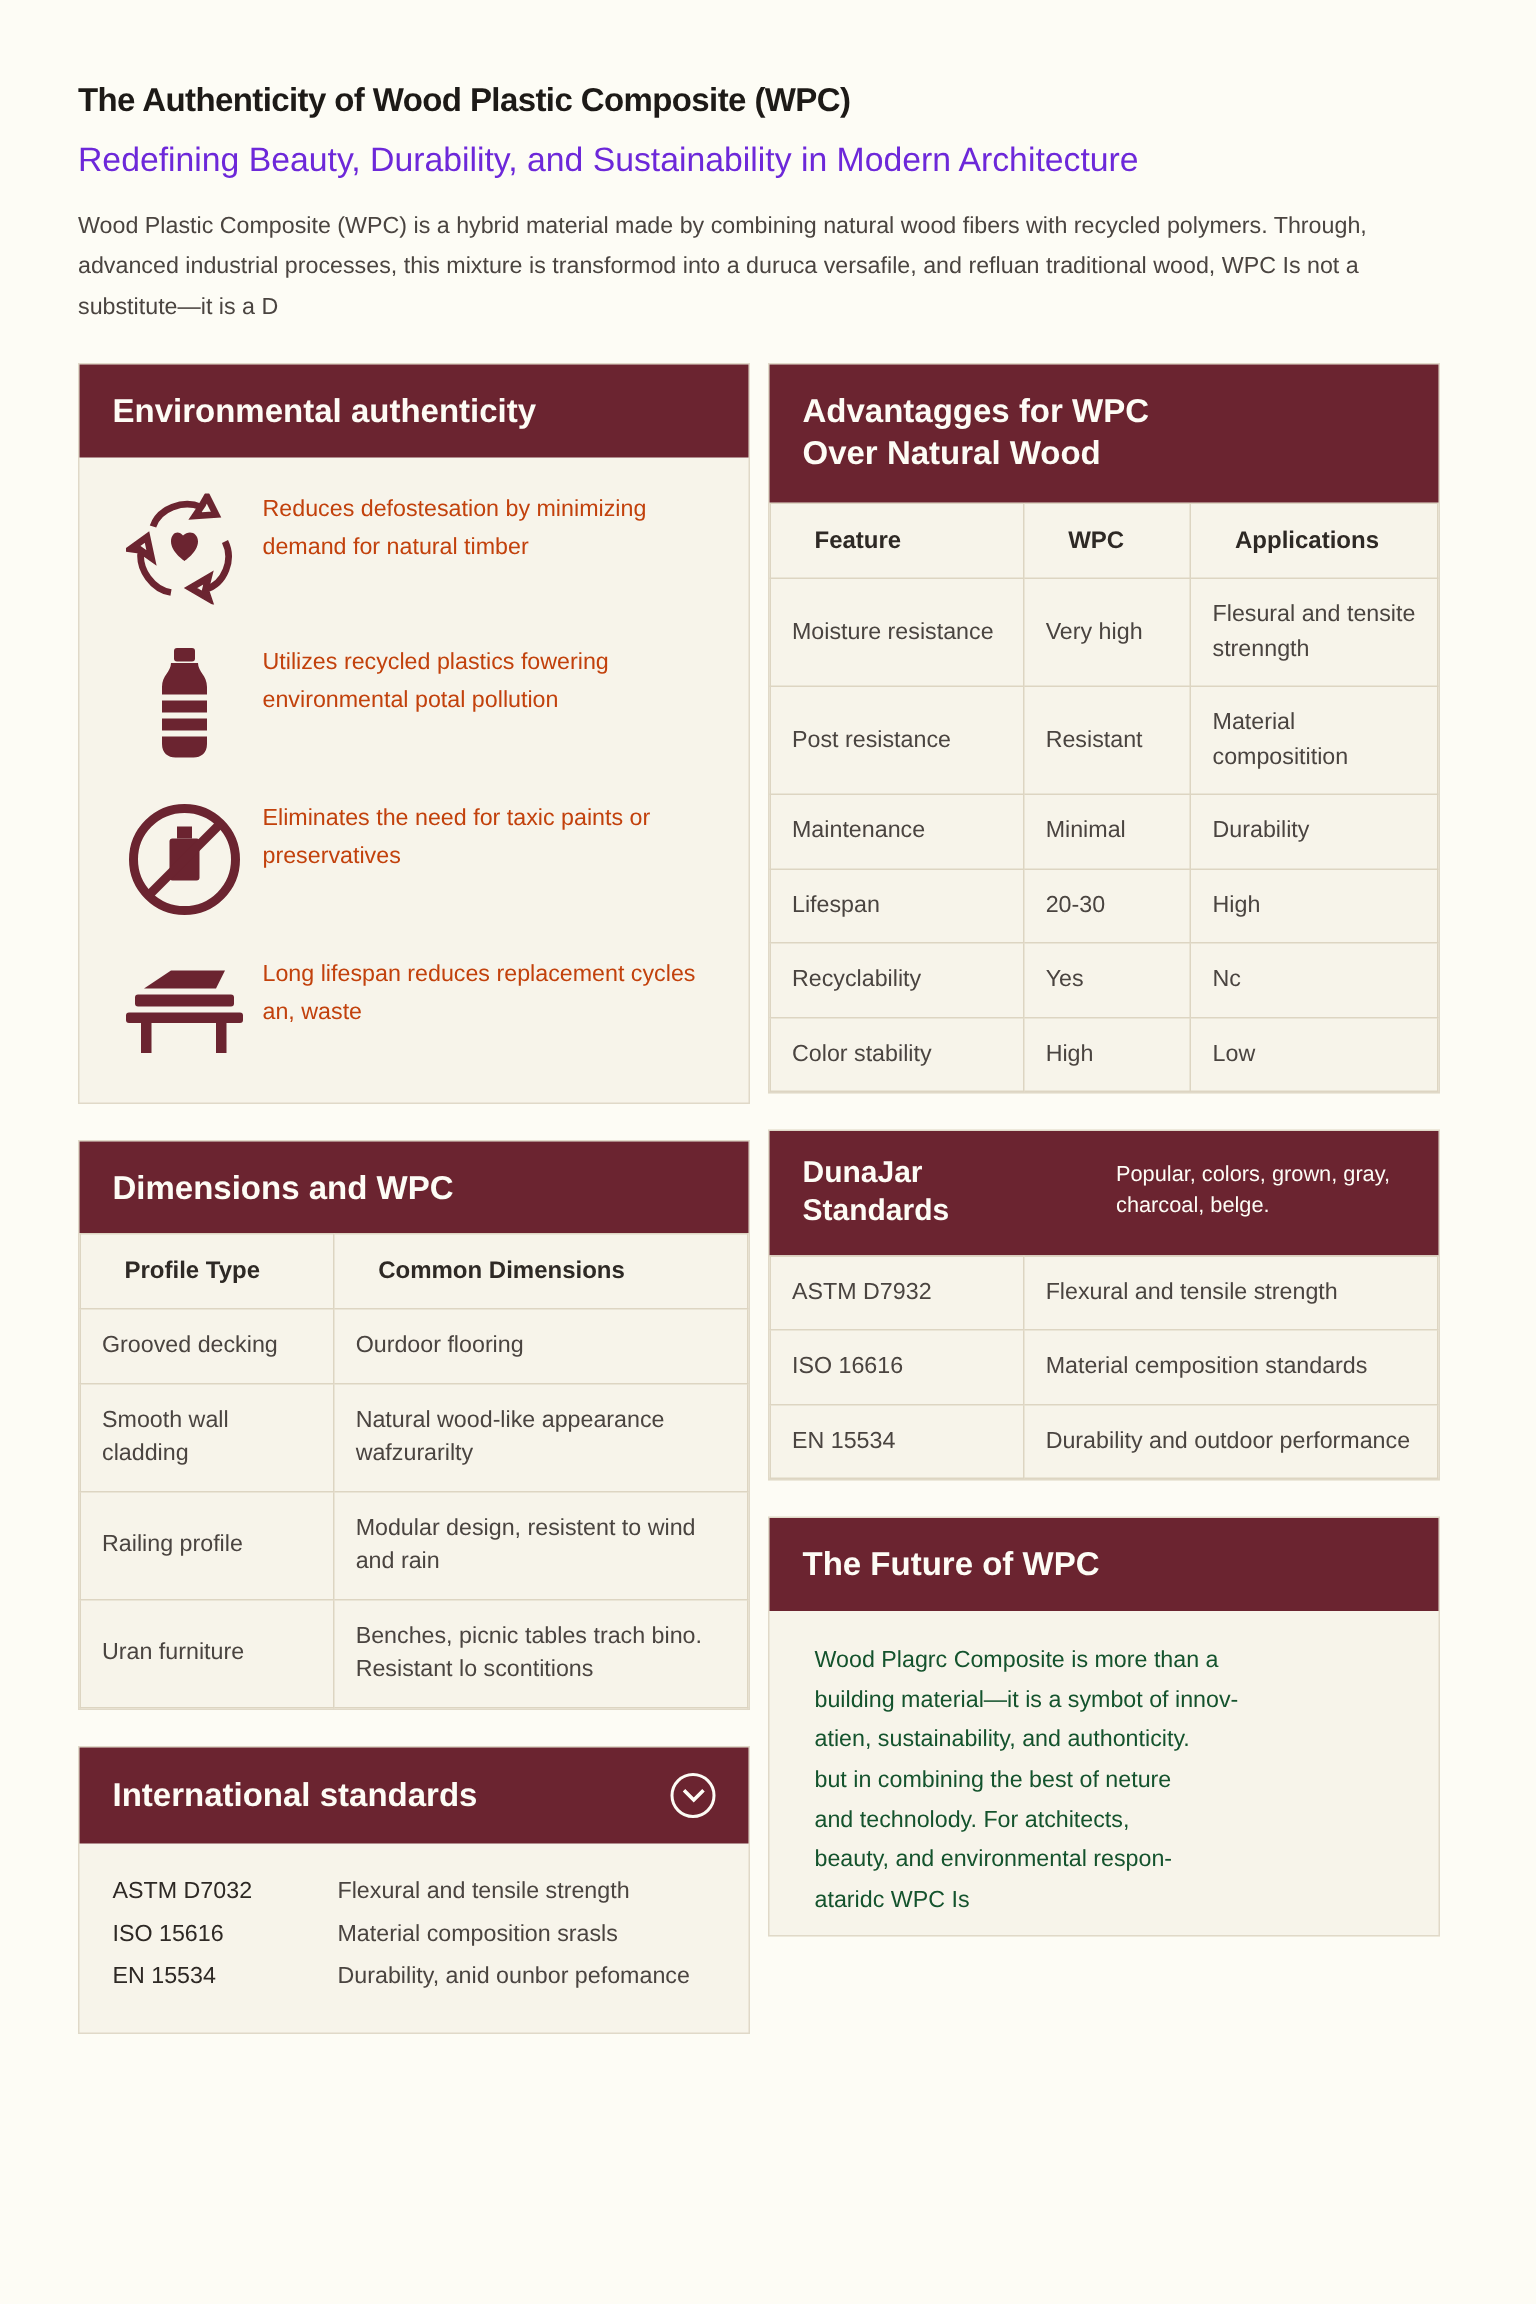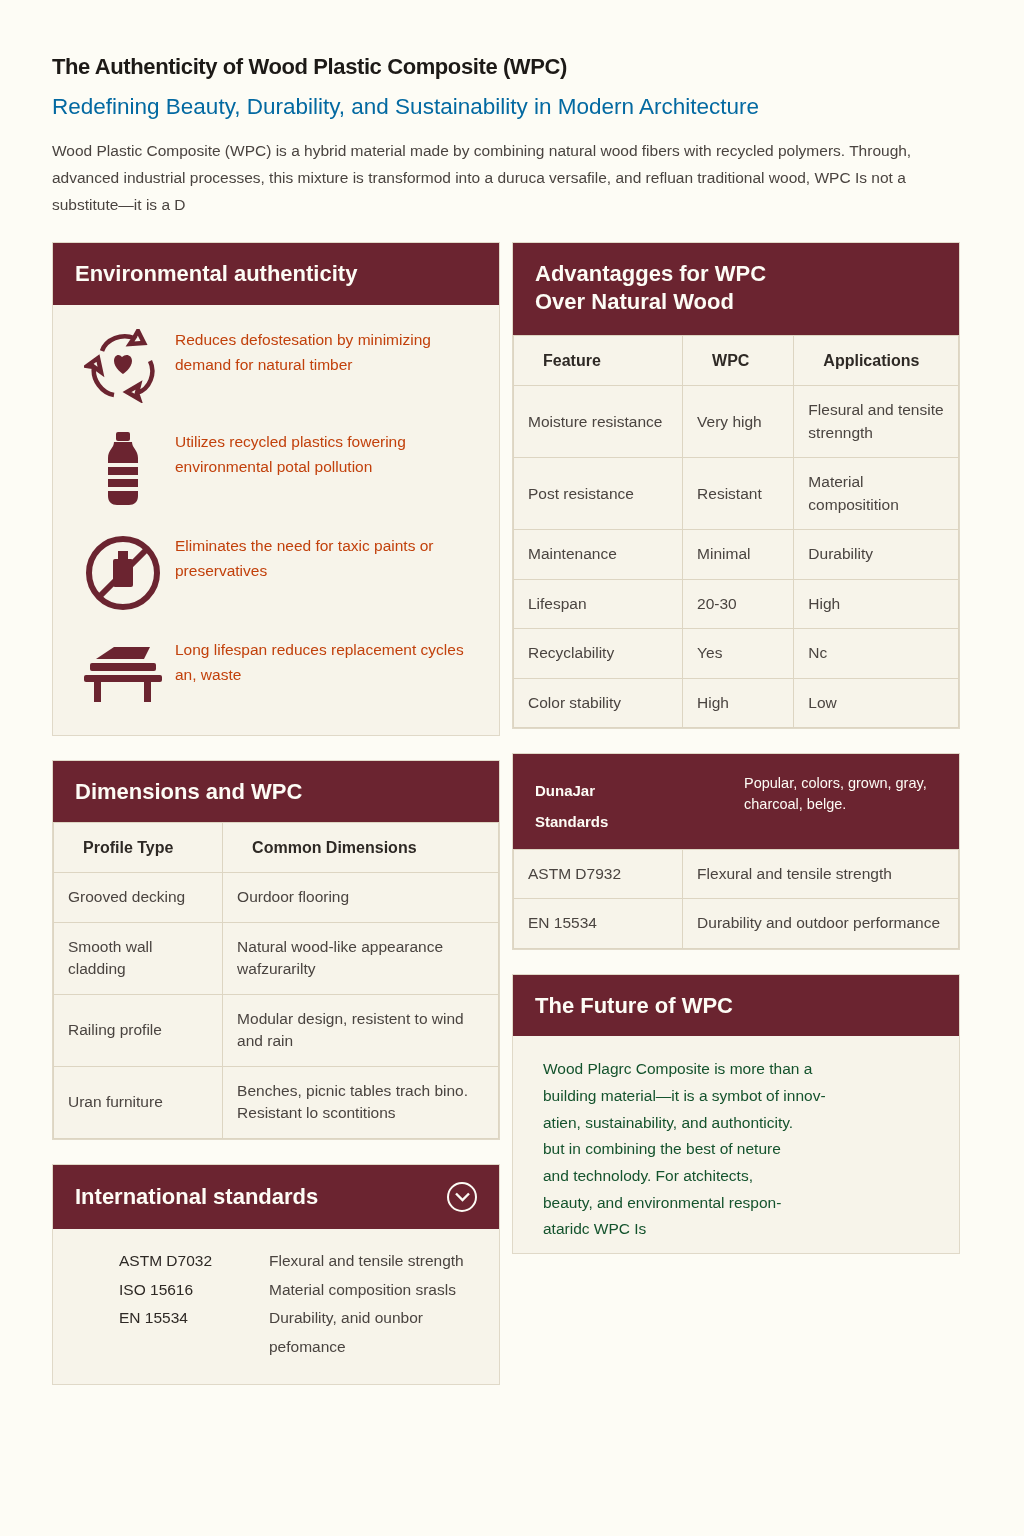--- a/index.html
+++ b/index.html
@@ -18,21 +18,21 @@
   .title {
     font-size: 22px;
     font-weight: bold;
     color: #1d1a17;
     letter-spacing: -0.4px;
     padding-top: 54px;
     line-height: 1.15;
   }
   .subtitle {
     font-size: 22.5px;
-    color: #0369a1;
+    color: #6d28d9;
     margin-top: 14px;
     line-height: 1.2;
   }
   .intro {
     font-size: 15.5px;
     color: #4a4440;
     line-height: 1.72;
     margin-top: 18px;
     max-width: 925px;
   }
@@ -88,30 +88,30 @@
   .adv-table th:nth-child(2), .adv-table td:nth-child(2) { width: 25%; }
   .dim-table th:nth-child(1), .dim-table td:nth-child(1) { width: 37%; }
   .std-table td:nth-child(1) { width: 42%; }
 
   
   .dunajar-head {
     background: #6b2430; color: #fdfcf5;
     display: flex; justify-content: space-between; align-items: flex-start;
     padding: 16px 20px 18px 22px;
   }
-  .dunajar-head .t { font-size: 15px; font-weight: bold; line-height: 1.22; margin-top: 12px; }
+  .dunajar-head .t { font-size: 20px; font-weight: bold; line-height: 1.22; }
   .dunajar-head .c { font-size: 14.5px; line-height: 1.45; text-align: left; max-width: 195px; padding-top: 3px; }
 
   
   .future-body { padding: 20px 24px 10px 30px; font-size: 15.5px; line-height: 1.72; color: #14532d; }
 
   
   .intl-body { padding: 18px 24px 22px 22px; }
   .intl-row { display: flex; font-size: 15.5px; line-height: 1.86; color: #4a4440; }
-  .intl-row .k { width: 150px; flex: 0 0 150px; margin-left: 44px; }
+  .intl-row .k { width: 150px; flex: 0 0 150px; }
   .intl-row .v { color: #4a4440; }
 
   .dark { color: #2e2925; }
 </style>
 </head>
 <body>
 
 <div class="page">
 
   <div class="title">The Authenticity of Wood Plastic Composite (WPC)</div>
@@ -304,20 +304,24 @@
           <div class="c">Popular, colors, grown, gray, charcoal, belge.</div>
         </div>
         <div class="tbl-wrap">
           <table class="std-table">
             <tbody>
                 <tr>
               <td>ASTM D7932</td>
               <td>Flexural and tensile strength</td>
             </tr>
             <tr>
+              <td>ISO 16616</td>
+              <td>Material cemposition standards</td>
+            </tr>
+            <tr>
               <td>EN 15534</td>
               <td>Durability and outdoor performance</td>
             </tr>
           </tbody>
             </table>
         </div>
       </div>
 
       <div class="card">
         <div class="card-head">

